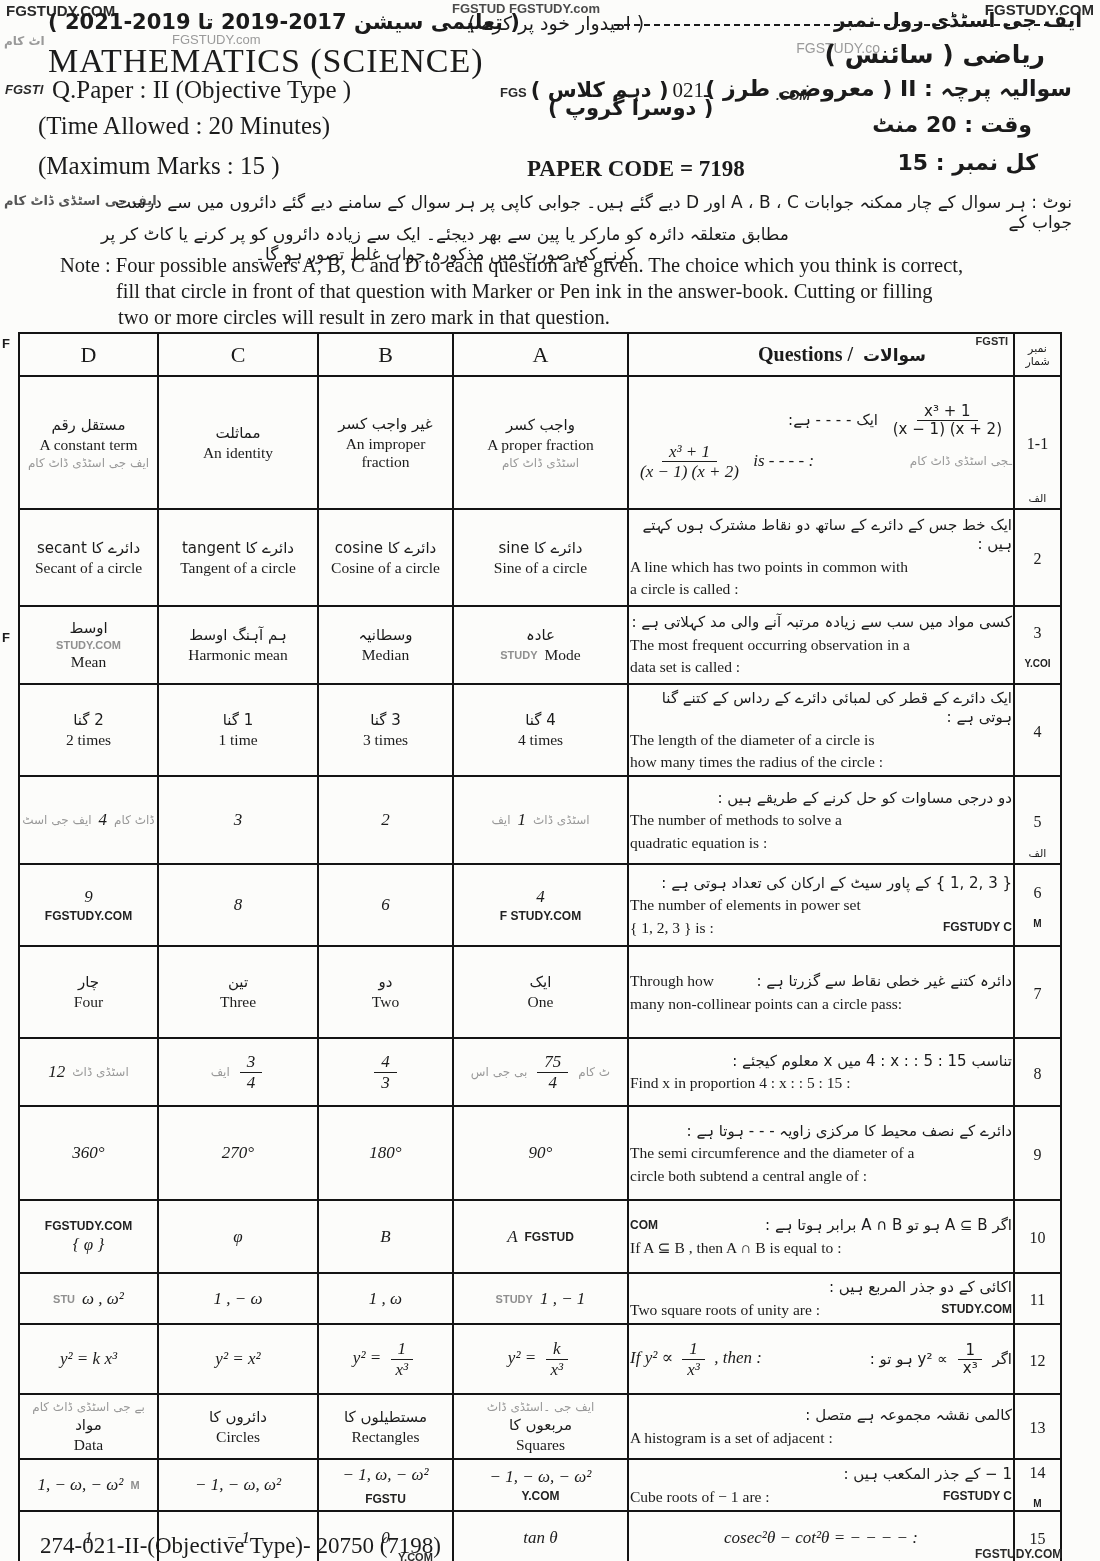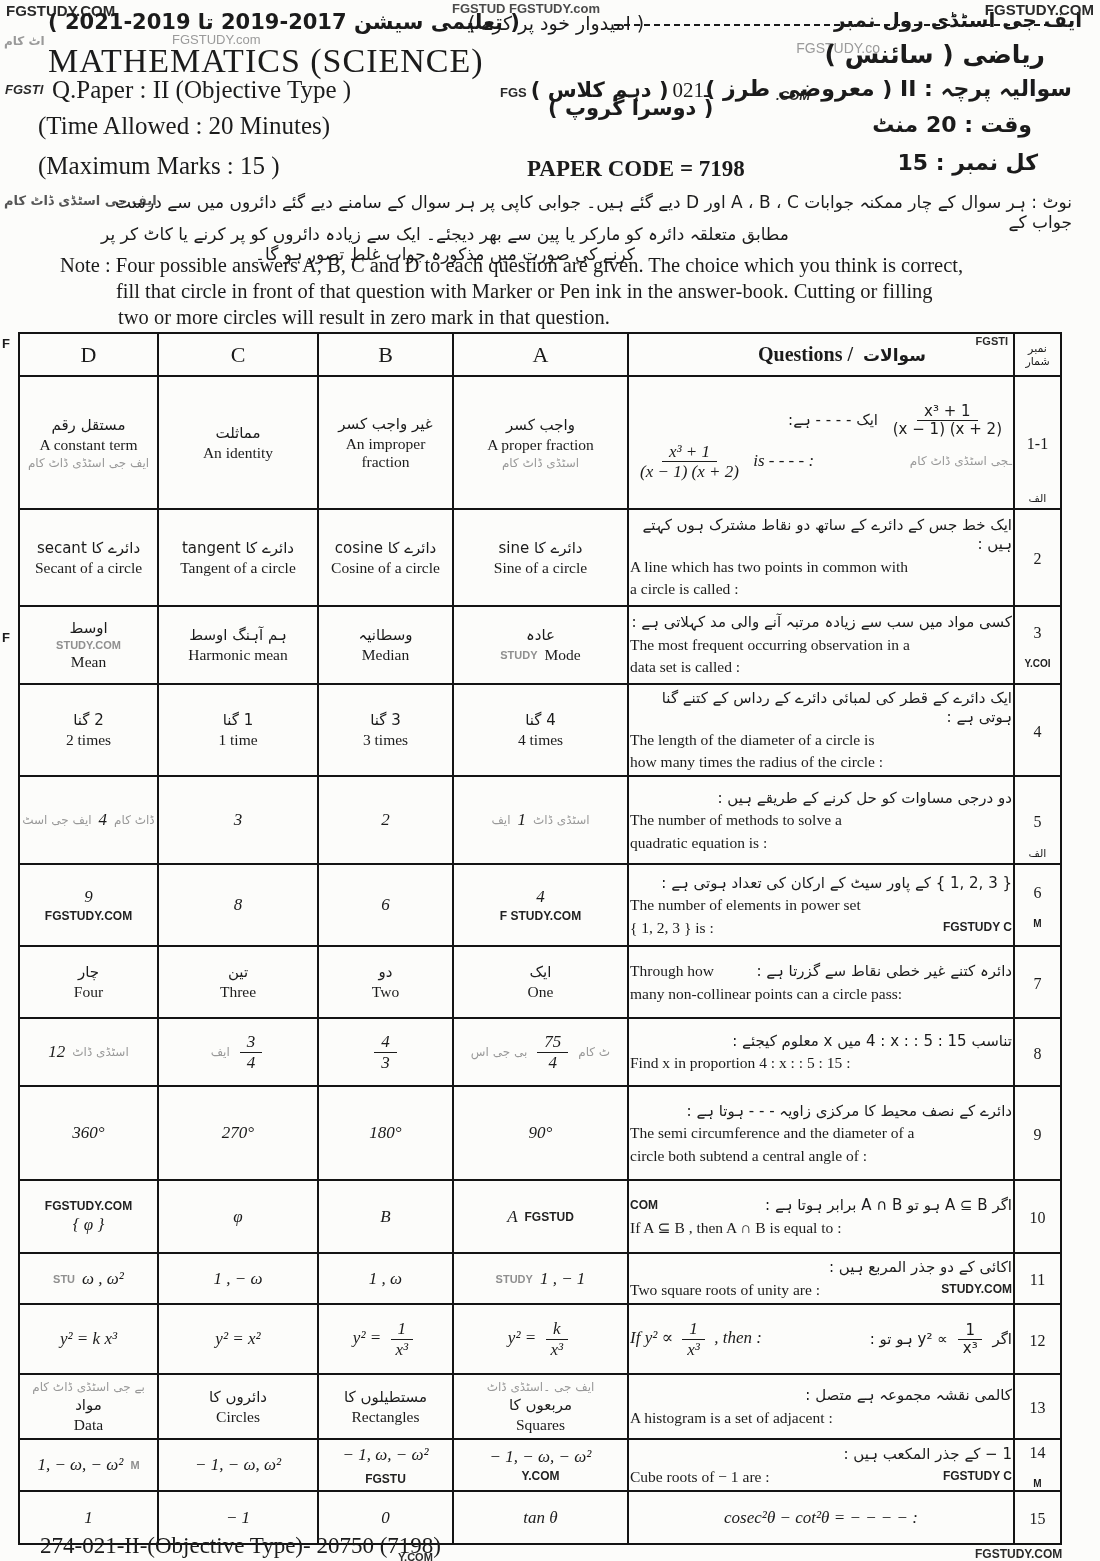--- a/index.html
+++ b/index.html
@@ -406,21 +406,21 @@
             <div class="qline">
               <span class="seg seg-en">{ 1, 2, 3 } is  :</span>
               <span class="seg seg-wmb">FGSTUDY C</span>
             </div>
           </td>
           <td class="nocell">
             <div class="no-main">6</div>
             <div class="no-wm">M</div>
           </td>
         </tr>
-        <tr style="height: 72px;">
+        <tr style="height: 92px;">
           <td class="opt">
             <div class="oline">
               <span class="seg seg-ur" dir="rtl">چار</span>
             </div>
             <div class="oline">
               <span class="seg seg-en">Four</span>
             </div>
           </td>
           <td class="opt">
             <div class="oline">

